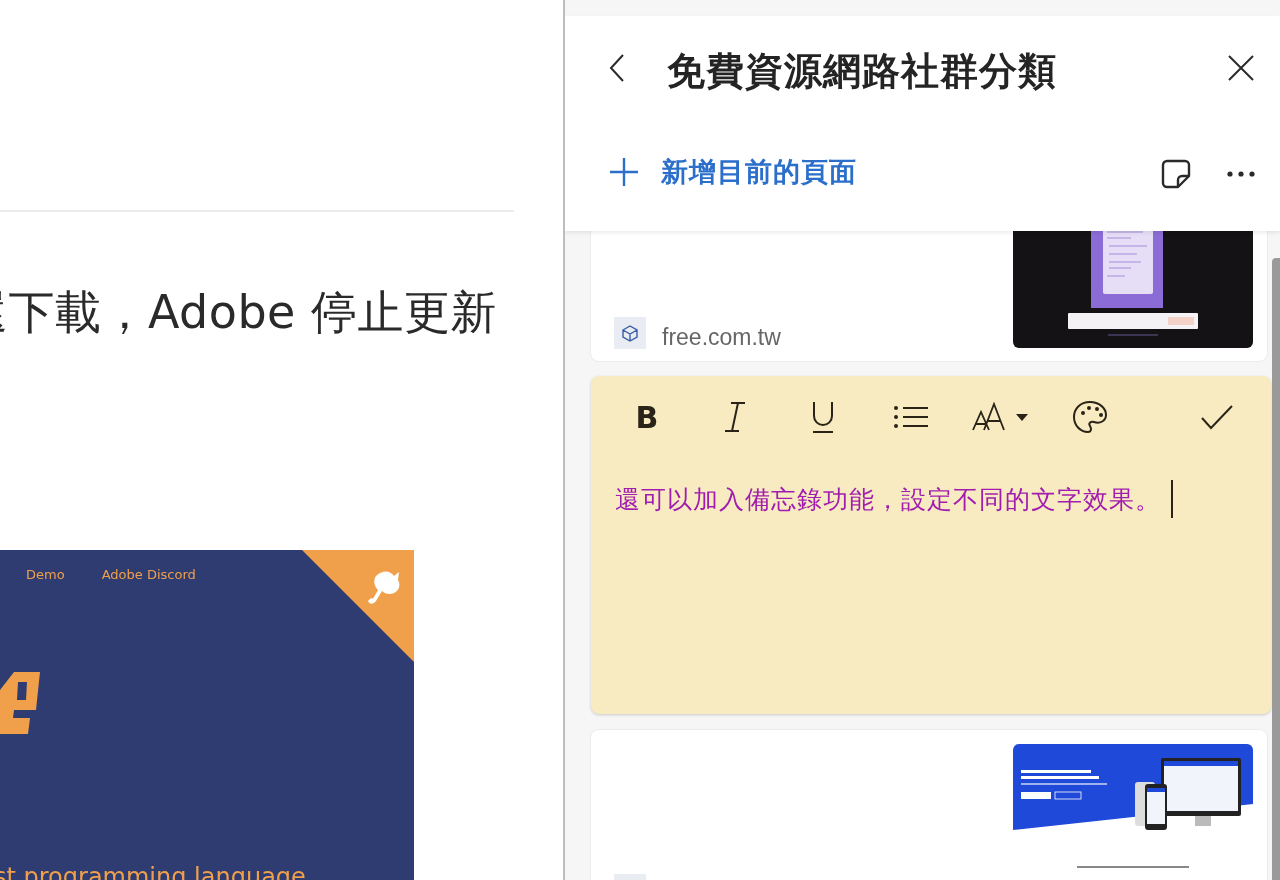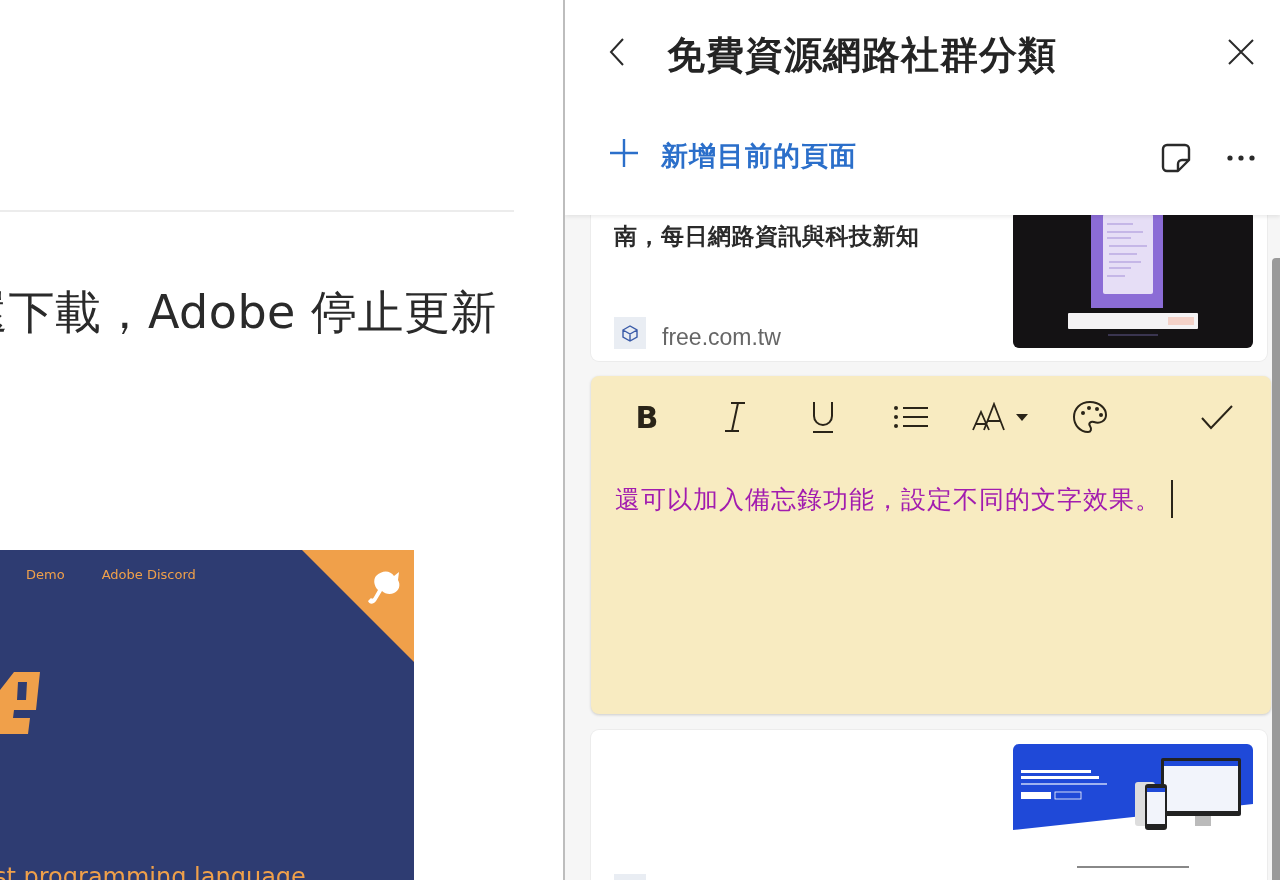--- a/index.html
+++ b/index.html
@@ -11,26 +11,26 @@
   #page .divider { position: absolute; left: 0; top: 210px; width: 514px; height: 2px; background: #ececec; }
   #page .headline { position: absolute; right: 66px; top: 282px; font-size: 46px; white-space: nowrap; color: #2a2a2a; font-family: "DejaVu Sans", sans-serif; letter-spacing: 0.5px; }
   #page .hero { position: absolute; left: 0; top: 550px; width: 414px; height: 340px; background: #2e3c72; overflow: hidden; }
   #page .hero .nav { position: absolute; top: 17px; left: 26px; display: flex; gap: 37px; font-size: 13px; color: #f0a04a; font-family: "DejaVu Sans", sans-serif; }
   #page .hero .corner { position: absolute; right: 0; top: 0; width: 112px; height: 112px; }
   #page .hero .logo-frag { position: absolute; left: 0; top: 122px; width: 40px; height: 62px; }
   #page .hero .tagline { position: absolute; left: -6px; top: 313px; font-size: 24px; color: #f0a04a; white-space: nowrap; font-family: "DejaVu Sans", sans-serif; }
 
   
   #panel { position: absolute; left: 563px; top: 0; width: 717px; height: 880px; background: #f6f6f6; border-left: 2px solid #bdbdbd; overflow: hidden; }
-  #panel .header { position: absolute; left: 0; top: 0; width: 100%; height: 215px; background: #ffffff; box-shadow: 0 2px 4px rgba(0,0,0,0.08); z-index: 3; text-decoration: underline; }
+  #panel .header { position: absolute; left: 0; top: 16px; width: 100%; height: 215px; background: #ffffff; box-shadow: 0 2px 4px rgba(0,0,0,0.08); z-index: 3; text-decoration: underline; }
   .icon-btn { position: absolute; display: flex; align-items: center; justify-content: center; cursor: pointer; }
   #panel .back { left: 36px; top: 34px; width: 32px; height: 36px; }
   #panel .close { left: 660px; top: 34px; width: 32px; height: 36px; }
   #panel .title { position: absolute; left: 102px; top: 30px; font-size: 38px; font-weight: bold; color: #242424; letter-spacing: 1px; white-space: nowrap; }
-  #panel .add-page { position: absolute; left: 44px; top: 138px; display: flex; align-items: flex-start; gap: 22px; cursor: pointer; }
+  #panel .add-page { position: absolute; left: 44px; top: 138px; display: flex; align-items: center; gap: 22px; cursor: pointer; }
   #panel .add-page .label { font-size: 27px; font-weight: bold; color: #2b6fca; letter-spacing: 1px; }
   #panel .note-btn { left: 596px; top: 142px; width: 30px; height: 32px; }
   #panel .more-btn { left: 660px; top: 142px; width: 32px; height: 32px; }
 
   .card { position: absolute; left: 26px; width: 676px; background: #ffffff; border-radius: 8px; box-shadow: 0 0 0 1px #ececec; }
   .card .ctitle { position: absolute; left: 23px; font-size: 23px; font-weight: bold; color: #2a2a2a; line-height: 32px; letter-spacing: 0.5px; }
   .card .site { position: absolute; left: 23px; display: flex; align-items: center; gap: 16px; }
   .card .favicon { width: 32px; height: 32px; background: #e9edf3; display: flex; align-items: center; justify-content: center; }
   .card .domain { font-size: 23px; color: #666; margin-top: 9px; }
   .card .thumb { position: absolute; left: 422px; width: 240px; border-radius: 6px; overflow: hidden; }
@@ -104,21 +104,20 @@
     <div class="icon-btn more-btn">
       <svg width="30" height="8" viewBox="0 0 30 8">
           <circle cx="4" cy="4" r="2.6" fill="#2a2a2a"></circle>
           <circle cx="15" cy="4" r="2.6" fill="#2a2a2a"></circle>
           <circle cx="26" cy="4" r="2.6" fill="#2a2a2a"></circle>
         </svg>
     </div>
   </div>
 
   <div class="card" id="card1">
-    <div class="ctitle">南，每日網路資訊與科技新知</div>
     <div class="site">
       <div class="favicon">
         <svg width="20" height="20" viewBox="0 0 20 20">
             <path d="M3 7 L10 3 L17 7 L17 14 L10 18 L3 14 Z M3 7 L10 11 L17 7 M10 11 V18" fill="none" stroke="#3a5ba8" stroke-width="1.4"></path>
           </svg>
       </div>
       <span class="domain">free.com.tw</span>
     </div>
     <div class="thumb">
       <svg width="240" height="138" viewBox="0 0 240 138">

